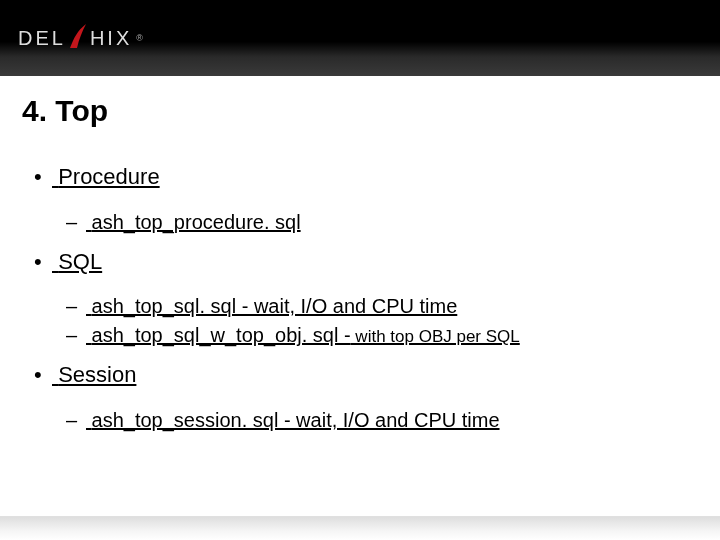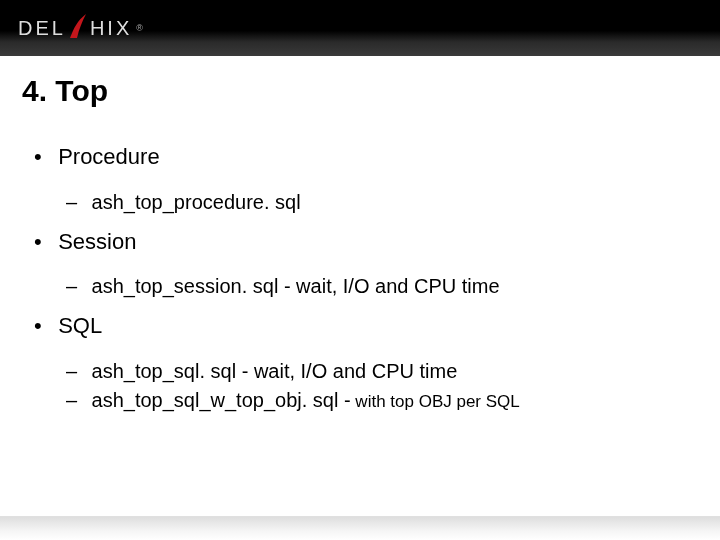--- a/index.html
+++ b/index.html
@@ -1,20 +1,20 @@
 <!DOCTYPE html>
 <html><head>
 <meta charset="utf-8">
 <style>
   * { margin: 0; padding: 0; box-sizing: border-box; }
   html, body { width: 720px; height: 540px; overflow: hidden; font-family: Arial, Helvetica, sans-serif; background: #fff; }
   .slide { width: 720px; height: 540px; display: flex; flex-direction: column; }
   .header-bar {
     width: 100%;
-    height: 56px;
+    height: 76px;
     background: linear-gradient(to bottom, #000 0%, #000 55%, #2a2a2a 75%, #3a3a3a 100%);
     position: relative;
     display: flex;
     align-items: center;
     padding-left: 18px;
   }
   .logo-wrap { display: flex; align-items: center; gap: 0; }
   .logo-text {
     color: #dedede;
     font-size: 20px;
@@ -49,20 +49,21 @@
     margin-bottom: 34px;
   }
   ul.outer {
     list-style: none;
     padding-left: 14px;
   }
   ul.outer > li {
     font-size: 22px;
     margin-bottom: 6px;
     line-height: 1.35;
+    text-decoration: underline;
   }
   ul.outer > li::before {
     content: "•";
     display: inline-block;
     width: 18px;
     margin-left: -2px;
   }
   ul.inner {
     list-style: none;
     padding-left: 30px;
@@ -109,35 +110,35 @@
     <ul class="outer">
       <li>
         <span>Procedure</span>
         <ul class="inner">
           <li>
             <span>ash_top_procedure. sql</span>
           </li>
         </ul>
       </li>
       <li>
-        <span>Session</span>
-        <ul class="inner">
-          <li>
-            <span>ash_top_session. sql - wait, I/O and CPU time</span>
-          </li>
-        </ul>
-      </li>
-      <li>
         <span>SQL</span>
         <ul class="inner">
           <li>
             <span>ash_top_sql. sql - wait, I/O and CPU time</span>
           </li>
           <li>
             <span>ash_top_sql_w_top_obj. sql  -</span><span class="note"> with top OBJ per SQL</span>
           </li>
         </ul>
       </li>
+      <li>
+        <span>Session</span>
+        <ul class="inner">
+          <li>
+            <span>ash_top_session. sql - wait, I/O and CPU time</span>
+          </li>
+        </ul>
+      </li>
     </ul>
   </div>
 
   <div class="footer-bar"></div>
 </div>
 
 </body></html>

